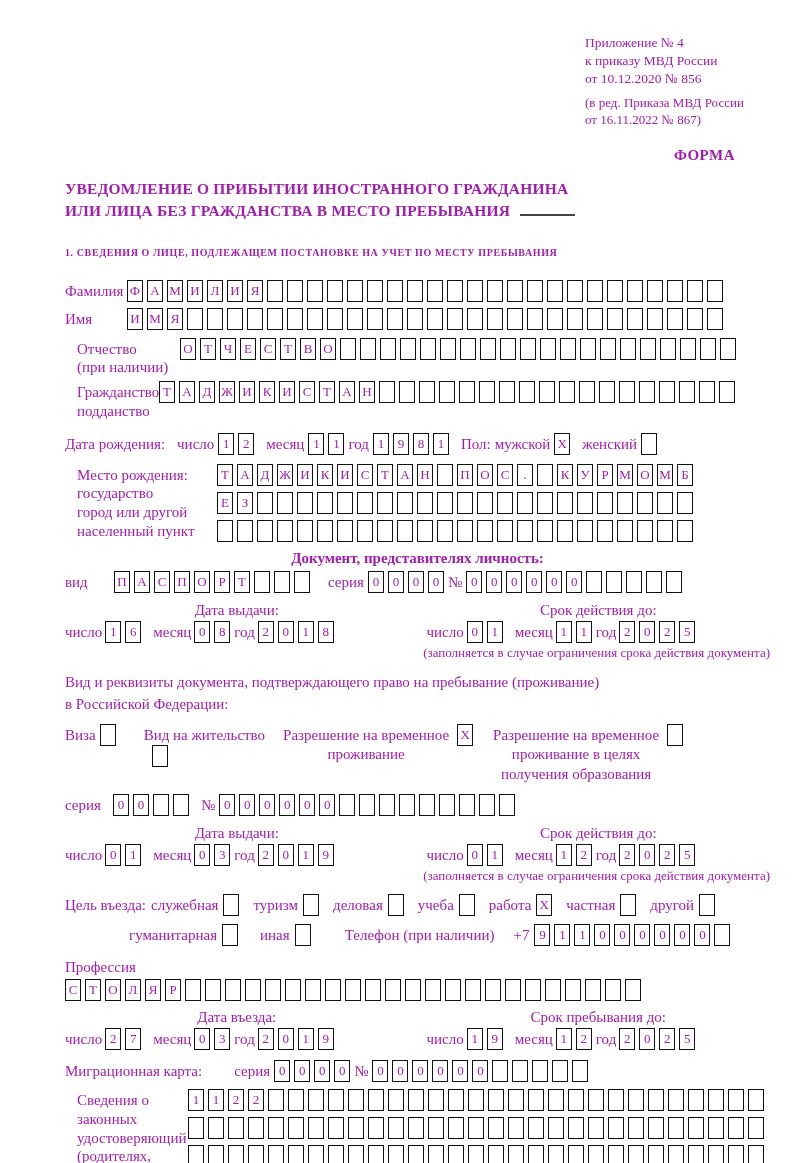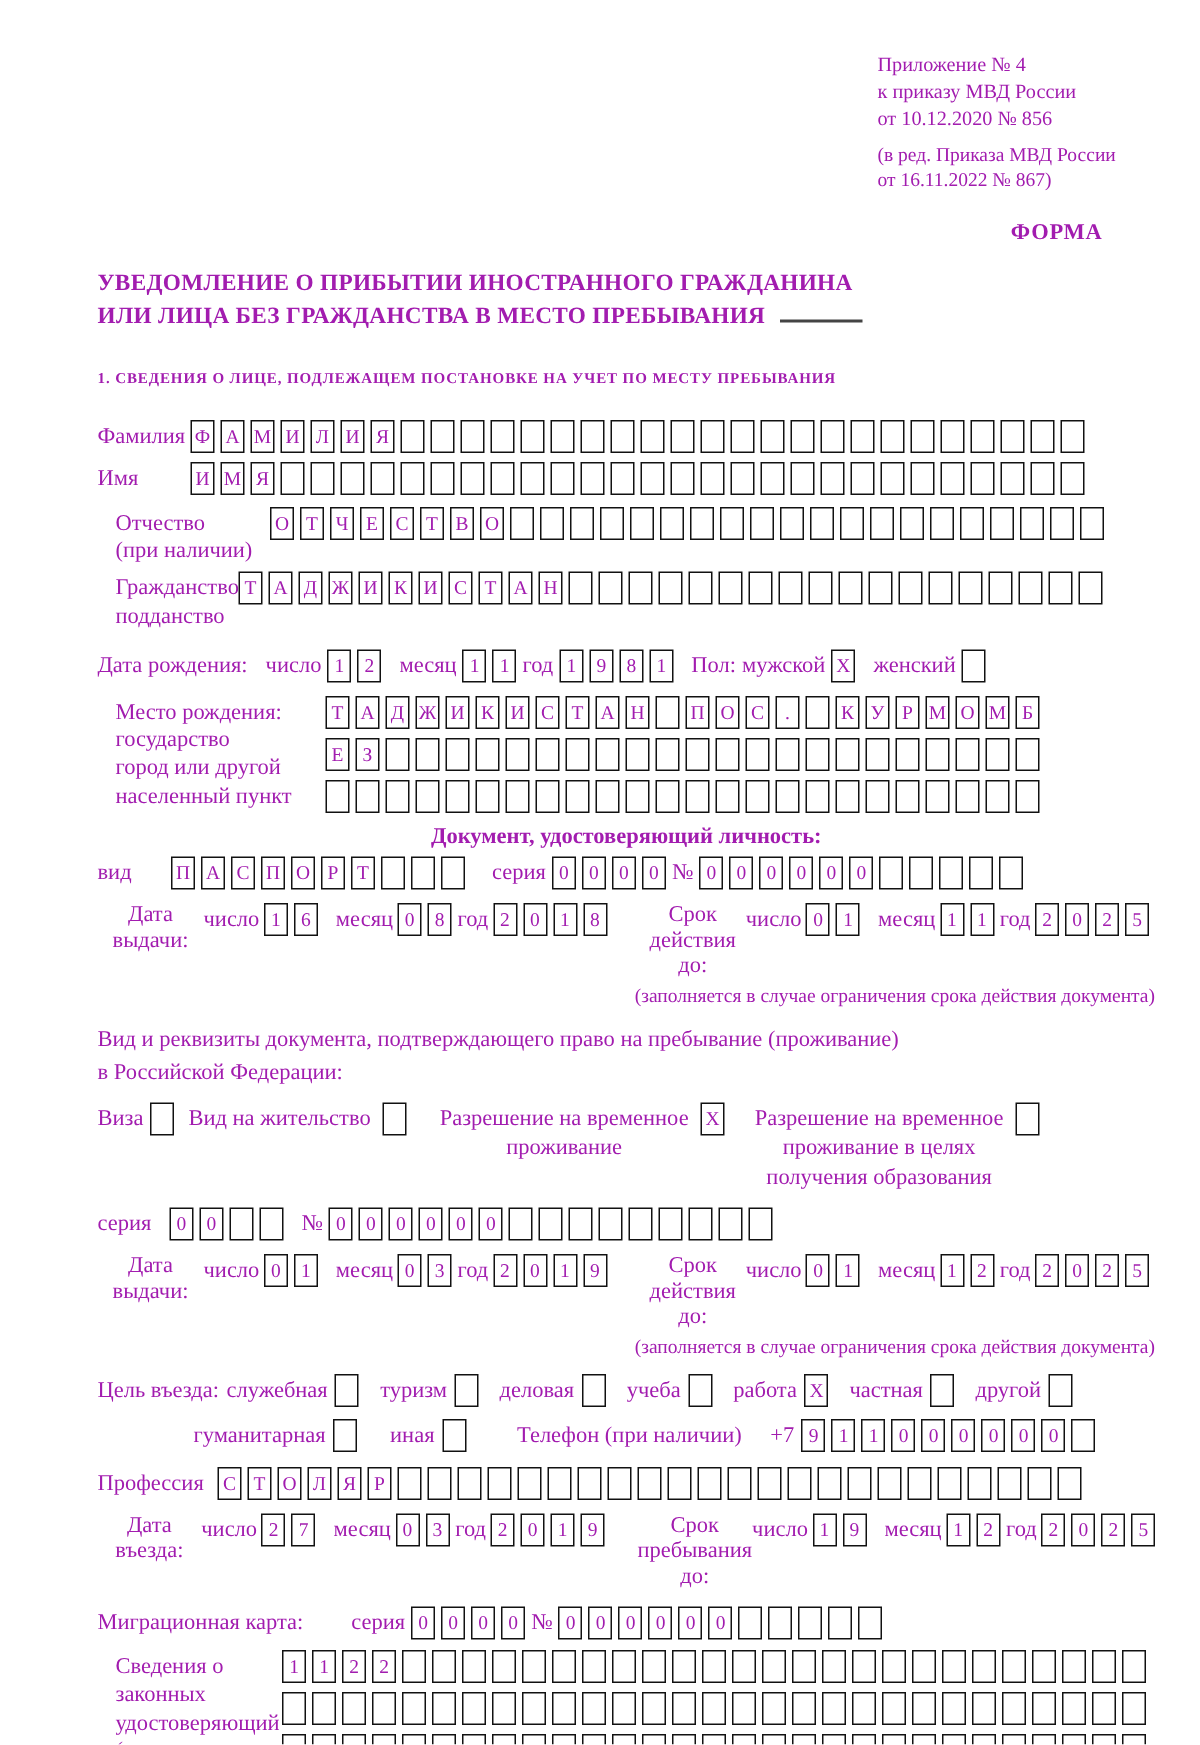--- a/index.html
+++ b/index.html
@@ -28,21 +28,21 @@
     font-family:"Liberation Serif",serif;flex-shrink:0;background:#fff;
   }
   .w62{width:62px;} .w103{width:103px;} .w82{width:82px;} .w140{width:140px;} .w45{width:45px;} .w80{width:80px;}
   .stack > div{margin-bottom:6px;}
   .inline-label{line-height:23px;margin:0 4px 0 0;white-space:nowrap;}
   .gap8{margin-left:8px;} .gap14{margin-left:14px;} .gap20{margin-left:20px;} .gap28{margin-left:28px;}
   
   .center-bold{font-weight:bold;text-align:center;margin-top:7px;font-size:15px;}
   
   .dates{display:flex;margin-top:8px;}
-  .dgroup{display:flex;flex-direction:row;}
+  .dgroup{display:flex;flex-direction:column;}
   .dgroup.left{width:345px;}
   .dgroup.right{margin-left:18px;width:345px;}
   .dhead{text-align:center;font-size:15px;margin-bottom:2px;}
   .dline{display:flex;align-items:flex-start;}
   .dline .inline-label{margin-right:3px;}
   .dates-note{font-size:13px;text-align:right;margin-top:1px;padding-right:0px;}
   
   .opts{display:flex;align-items:flex-start;margin-top:8px;}
   .opt{display:flex;align-items:flex-start;}
   .opt-label{text-align:center;line-height:1.3;padding-top:2px;}
@@ -336,21 +336,21 @@
           <span class="cell"></span>
           <span class="cell"></span>
           <span class="cell"></span>
           <span class="cell"></span>
           <span class="cell"></span>
           <span class="cell"></span>
         </div>
     </div>
   </div>
 
-  <div class="center-bold" style="margin-top:2px;">Документ, удостоверяющий личность:</div>
+  <div class="center-bold" style="margin-top:2px;">Документ, представителях личность:</div>
   <div class="frow" style="margin-top:4px;">
     <span class="inline-label w45">вид</span>
     <div class="cells">
         <span class="cell">П</span>
         <span class="cell">А</span>
         <span class="cell">С</span>
         <span class="cell">П</span>
         <span class="cell">О</span>
         <span class="cell">Р</span>
         <span class="cell">Т</span>
@@ -434,21 +434,21 @@
     <div>в Российской Федерации:</div>
   </div>
 
   <div class="opts">
     <div class="opt">
       <span class="opt-label">Виза</span>
       <div class="cells" style="margin-left:4px;">
           <span class="cell"></span>
         </div>
     </div>
-    <div class="opt" style="margin-left:6px;">
+    <div class="opt" style="margin-left:24px;flex-direction:column;">
       <span class="opt-label">Вид на жительство</span>
       <div class="cells">
           <span class="cell"></span>
         </div>
     </div>
     <div class="opt" style="margin-left:18px;">
       <span class="opt-label">
         <span>Разрешение на временное</span><br>
         <span>проживание</span>
       </span>
@@ -593,21 +593,21 @@
         <span class="cell">0</span>
         <span class="cell">0</span>
         <span class="cell">0</span>
         <span class="cell">0</span>
         <span class="cell">0</span>
         <span class="cell">0</span>
         <span class="cell"></span>
       </div>
   </div>
 
-  <div class="frow" style="margin-top:9px;">
+  <div class="frow" style="margin-top:9px;flex-direction:column;">
     <div class="flabel w80">Профессия</div>
     <div class="cells">
         <span class="cell">С</span>
         <span class="cell">Т</span>
         <span class="cell">О</span>
         <span class="cell">Л</span>
         <span class="cell">Я</span>
         <span class="cell">Р</span>
         <span class="cell"></span>
         <span class="cell"></span>

